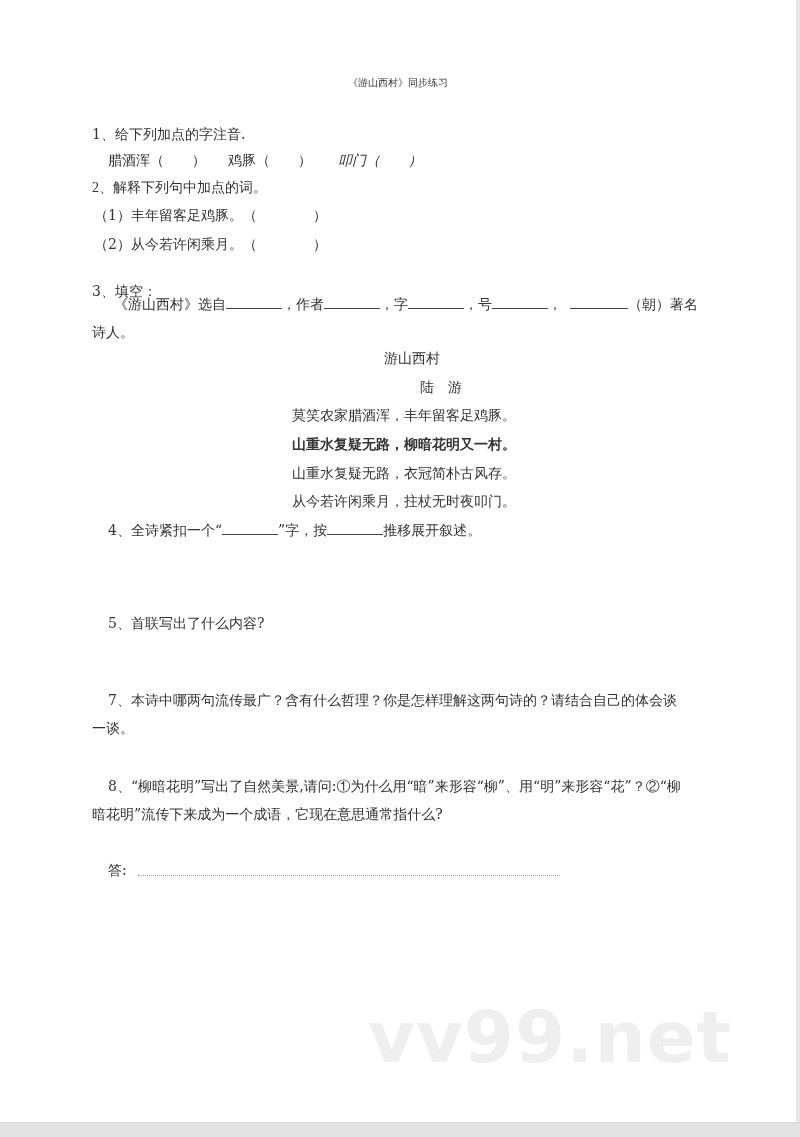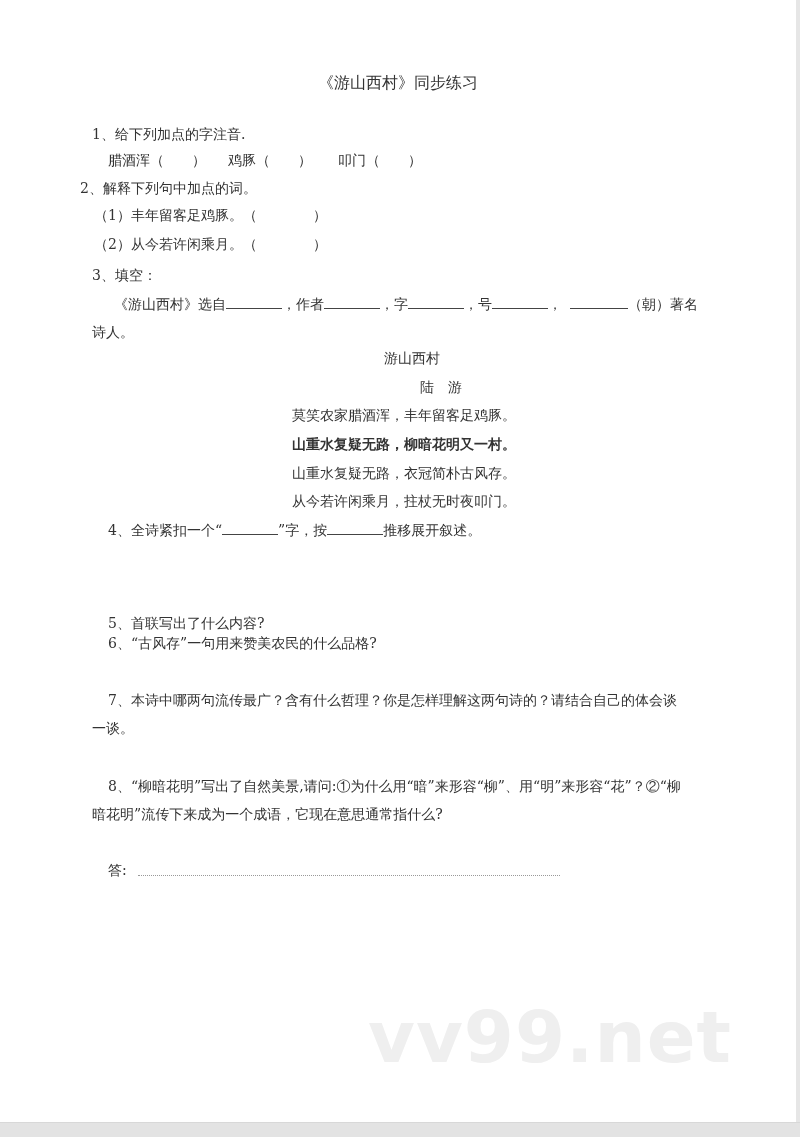--- a/index.html
+++ b/index.html
@@ -12,21 +12,21 @@
   .page {
     position:absolute; left:0; top:0; width:796px; height:1122px;
     background:#ffffff;
     border-right:4px solid #e6e6e6;
   }
   .bottom-band {
     position:absolute; left:0; top:1122px; width:800px; height:15px;
     background:#e3e3e3; border-top:1px solid #d8d8d8;
   }
   .line { position:absolute; font-size:14px; line-height:20px; white-space:nowrap; }
-  .title { left:0; width:796px; text-align:center; top:73px; font-size:16px; }
+  .title { left:0; width:796px; text-align:center; top:73px; font-size:10px; }
   .blank { display:inline-block; border-bottom:1px solid #444; height:14px; vertical-align:baseline; }
   .dots-line {
     position:absolute; left:138px; top:875px; width:422px; height:0;
     border-bottom:1px dotted #999;
   }
   .watermark {
     position:absolute; left:368px; top:995px;
     font-family:"DejaVu Sans", "Liberation Sans", sans-serif;
     font-weight:bold; font-size:72px; color:#efefef; letter-spacing:1px;
   }
@@ -34,45 +34,44 @@
 </style>
 </head>
 <body>
 
 <div class="page">
   <div class="line title">《游山西村》同步练习</div>
 
   <div class="line" style="left:92px;top:124px;">1、给下列加点的字注音.</div>
   <div class="line" style="left:108px;top:150px;">腊酒浑（　　）</div>
   <div class="line" style="left:228px;top:150px;">鸡豚（　　）</div>
-  <div class="line" style="left:338px;top:150px;">叩门（　　）</div>
+  <div class="line" style="left:338px;top:150px;font-style:italic;">叩门（　　）</div>
 
-  <div class="line" style="left:80px;top:178px;">2、解释下列句中加点的词。</div>
+  <div class="line" style="left:92px;top:178px;font-family:Liberation Serif, serif;">2、解释下列句中加点的词。</div>
   <div class="line" style="left:94px;top:205px;text-align:center;">（1）丰年留客足鸡豚。（　　　　）</div>
   <div class="line" style="left:94px;top:234px;">（2）从今若许闲乘月。（　　　　）</div>
 
-  <div class="line" style="left:92px;top:265px;text-align:center;">3、填空：</div>
+  <div class="line" style="left:92px;top:281px;text-align:center;">3、填空：</div>
   <div class="line" style="left:114px;top:294px;">
     <span>《游山西村》选自</span><span class="blank" style="width:56px;"></span><span>，作者</span><span class="blank" style="width:56px;"></span><span>，字</span><span class="blank" style="width:56px;"></span><span>，号</span><span class="blank" style="width:56px;"></span><span>，</span><span class="gap" style="width:8px;"></span><span class="blank" style="width:58px;"></span><span>（朝）著名</span>
   </div>
   <div class="line" style="left:92px;top:322px;">诗人。</div>
 
   <div class="line" style="left:384px;top:348px;">游山西村</div>
   <div class="line" style="left:420px;top:377px;">陆　游</div>
   <div class="line" style="left:292px;top:405px;">莫笑农家腊酒浑，丰年留客足鸡豚。</div>
   <div class="line" style="left:292px;top:434px;font-weight:bold;">山重水复疑无路，柳暗花明又一村。</div>
   <div class="line" style="left:292px;top:463px;">山重水复疑无路，衣冠简朴古风存。</div>
   <div class="line" style="left:292px;top:491px;">从今若许闲乘月，拄杖无时夜叩门。</div>
 
   <div class="line" style="left:108px;top:520px;">
     <span>4、全诗紧扣一个“</span><span class="blank" style="width:56px;"></span><span>”字，按</span><span class="blank" style="width:56px;"></span><span>推移展开叙述。</span>
   </div>
 
   <div class="line" style="left:108px;top:576px;margin-top:37px;">5、首联写出了什么内容?</div>
-  <div class="line" style="left:108px;top:633px;">6、“古风存”一句用来赞美农民的什么品格?</div>
   <div class="line" style="left:108px;top:690px;">7、本诗中哪两句流传最广？含有什么哲理？你是怎样理解这两句诗的？请结合自己的体会谈</div>
   <div class="line" style="left:92px;top:718px;">一谈。</div>
   <div class="line" style="left:108px;top:776px;text-align:center;">8、“柳暗花明”写出了自然美景,请问:①为什么用“暗”来形容“柳”、用“明”来形容“花”？②“柳</div>
   <div class="line" style="left:92px;top:804px;">暗花明”流传下来成为一个成语，它现在意思通常指什么?</div>
 
   <div class="line" style="left:108px;top:860px;">答:</div>
   <div class="dots-line"></div>
 
   <div class="watermark">vv99.net</div>
 </div>

